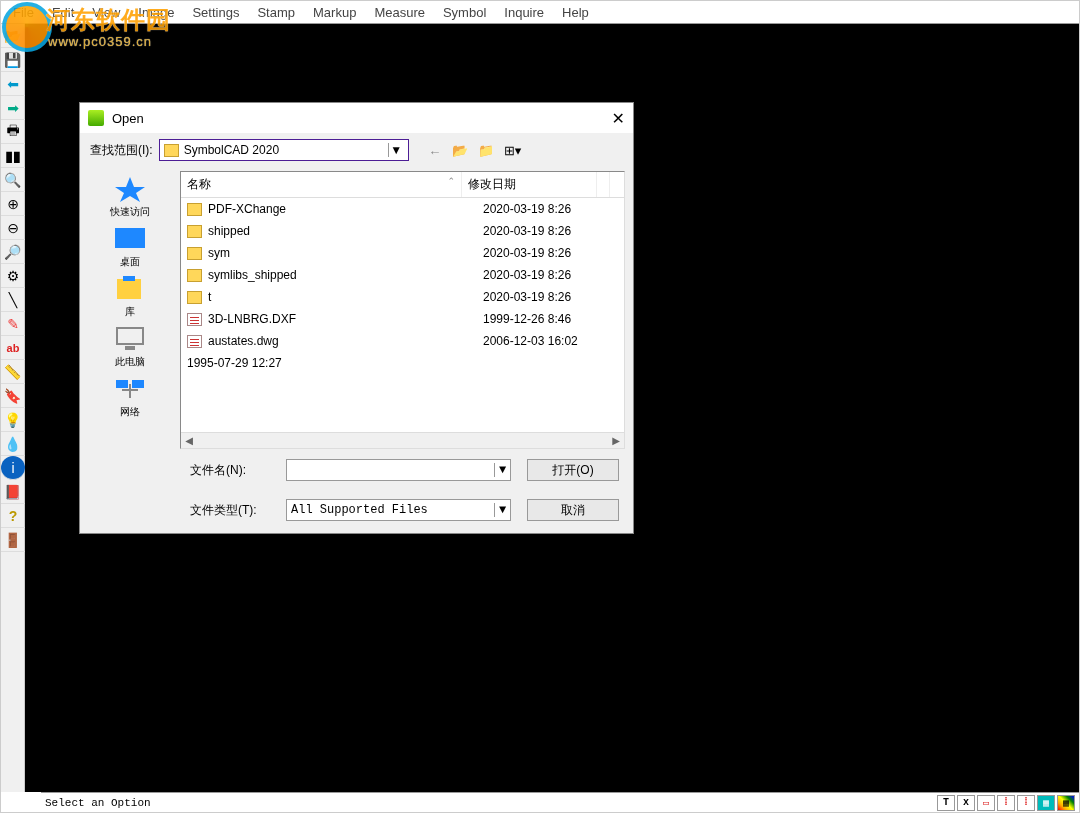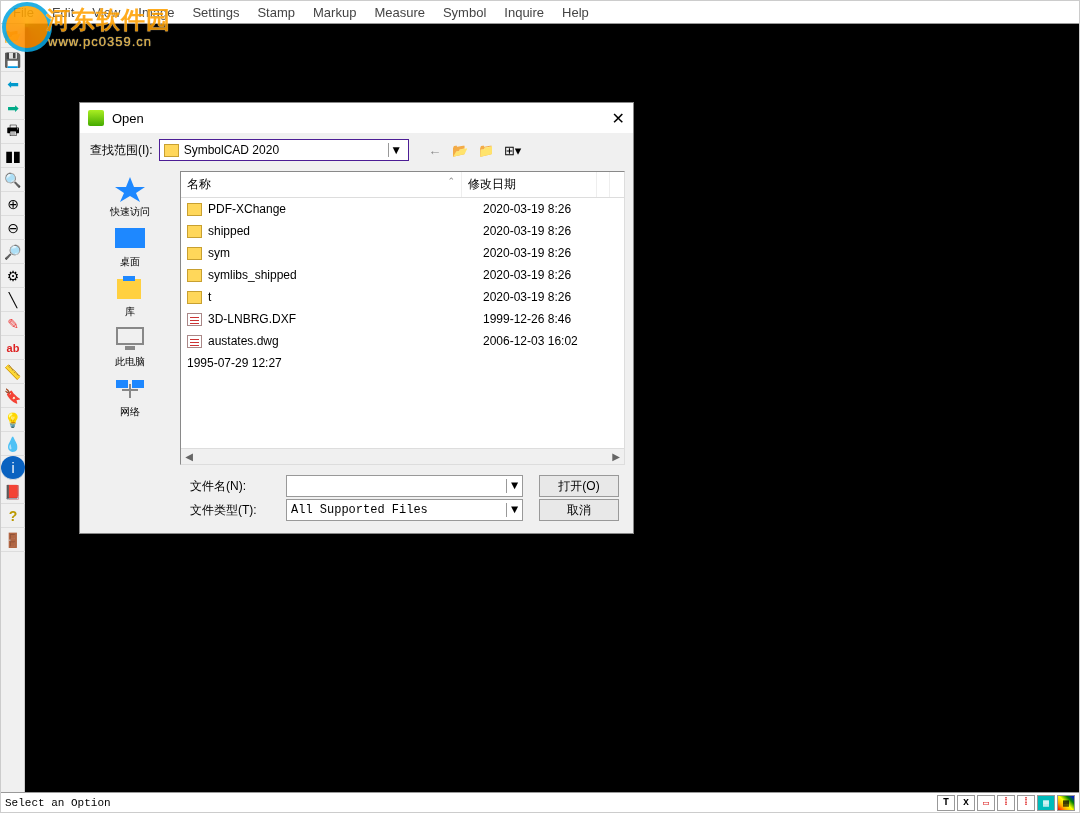--- a/index.html
+++ b/index.html
@@ -15,21 +15,21 @@
 
 .menubar { height: 22px; background: #fff; display: flex; align-items: center; padding: 0 4px; gap: 2px; color: #333; }
 .menubar .menu-item { padding: 2px 8px; font-size: 13px; color: #444; }
 
 .content-row { flex: 1; display: flex; }
 .toolbar-left { width: 24px; background: #f0f0f0; border-top: 1px solid #ccc; border-right:1px solid #ccc; display: flex; flex-direction: column; }
 .toolbar-left .tbtn { width: 24px; height: 24px; display: flex; align-items: center; justify-content: center; font-size: 14px; border-bottom: 1px solid #ddd; }
 
 .canvas { flex: 1; background: #000; border-top:1px solid #999; position: relative; }
 
-.statusbar { height: 20px; background: #fff; border-top: 1px solid #999; display: flex; align-items: center; padding: 0 4px; font-family: "Courier New", monospace; font-size: 11px; }
+.statusbar { height: 20px; background: #fff; border-top: 1px solid #999; display: flex; align-items: center; padding: 0 4px; font-family: "Courier New", monospace; font-size: 11px; margin-left: 40px; }
 .statusbar .status-text { flex: 1; }
 .statusbar .status-icons { display: flex; gap: 2px; }
 .statusbar .sicon { width: 18px; height: 16px; border: 1px solid #999; display:flex; align-items:center; justify-content:center; font-size:10px; font-weight:bold; }
 
 
 .open-dialog { position: absolute; left: 54px; top: 78px; width: 555px; height: 432px; background: #f0f0f0; border: 1px solid #888; display: flex; flex-direction: column; }
 .dlg-titlebar { height: 30px; background: #fff; display: flex; align-items: center; padding: 0 8px; justify-content: center; }
 .dlg-titlebar .dlg-icon { width:16px; height:16px; background: linear-gradient(#ae2,#4a0); border-radius:2px; margin-right:8px; }
 .dlg-titlebar .dlg-title { flex: 1; font-size: 13px; }
 .dlg-titlebar .dlg-close { width: 30px; font-size: 16px; text-align: right; }
@@ -60,27 +60,27 @@
 .file-row .cell-x { width: 10px; color:#888; }
 .file-row .ficon { width:15px; height:13px; display:inline-block; }
 .ficon.folder { background:#ffd75a; border:1px solid #c8a030; }
 .ficon.doc { background:#fff; border:1px solid #a88; position:relative; }
 .ficon.doc:after { content:""; position:absolute; left:2px; right:2px; top:3px; height:1px; background:#c33; box-shadow:0 3px 0 #c33, 0 6px 0 #c33; }
 .ficon.jpg { background:#fff; border:1px solid #4a8; }
 .bottom-scroll { height:16px; border-top:1px solid #ddd; background:#f0f0f0; display:flex; align-items:center; }
 .bottom-scroll .arr { width:16px; text-align:center; color:#666; font-size:10px; }
 .bottom-scroll .track { flex:1; height:12px; }
 
-.dlg-footer { padding: 6px 14px 12px 110px; display: flex; flex-direction: column; gap: 2px; }
+.dlg-footer { padding: 6px 14px 12px 110px; display: flex; flex-direction: column; gap: 18px; }
 .dlg-ftr-row { display: flex; align-items: center; gap: 16px; }
 .dlg-ftr-row .flbl { width: 80px; font-size: 12px; }
 .dlg-ftr-row .finp { flex: 1; height: 22px; background: #fff; border: 1px solid #999; display:flex; align-items:center; font-family:"Courier New",monospace; font-size:12px; }
 .dlg-ftr-row .finp .itxt { flex:1; padding:0 4px; }
 .dlg-ftr-row .finp .iarr { width:16px; border-left:1px solid #999; text-align:center; }
-.dlg-ftr-row .fbtn { width: 80px; height: 22px; background: #e8e8e8; border: 1px solid #999; font-size: 12px; text-align: center; line-height: 20px; }
+.dlg-ftr-row .fbtn { width: 92px; height: 22px; background: #e8e8e8; border: 1px solid #999; font-size: 12px; text-align: center; line-height: 20px; }
 
 
 .watermark { position: absolute; left: 0; top: 0; width: 200px; height: 60px; pointer-events: none; opacity: 0.88; }
 .wm-circle { position:absolute; left:2px; top:2px; width:50px; height:50px; border-radius:50%; border:4px solid #0aa6e0; background: conic-gradient(from 0deg,#ffa500,#ff8c00,#ffa500); }
 .wm-text { position:absolute; left:46px; top:4px; font-size:24px; font-weight:bold; color:#ffa000; font-family:"SimHei",sans-serif; text-shadow:0 0 1px #fff; letter-spacing:1px;}
 .wm-url { position:absolute; left:48px; top:34px; font-size:13px; color:#f6c040; font-family:Arial; letter-spacing:1px; text-shadow:0 0 1px #fff;}
 </style>
 </head>
 <body>
 

